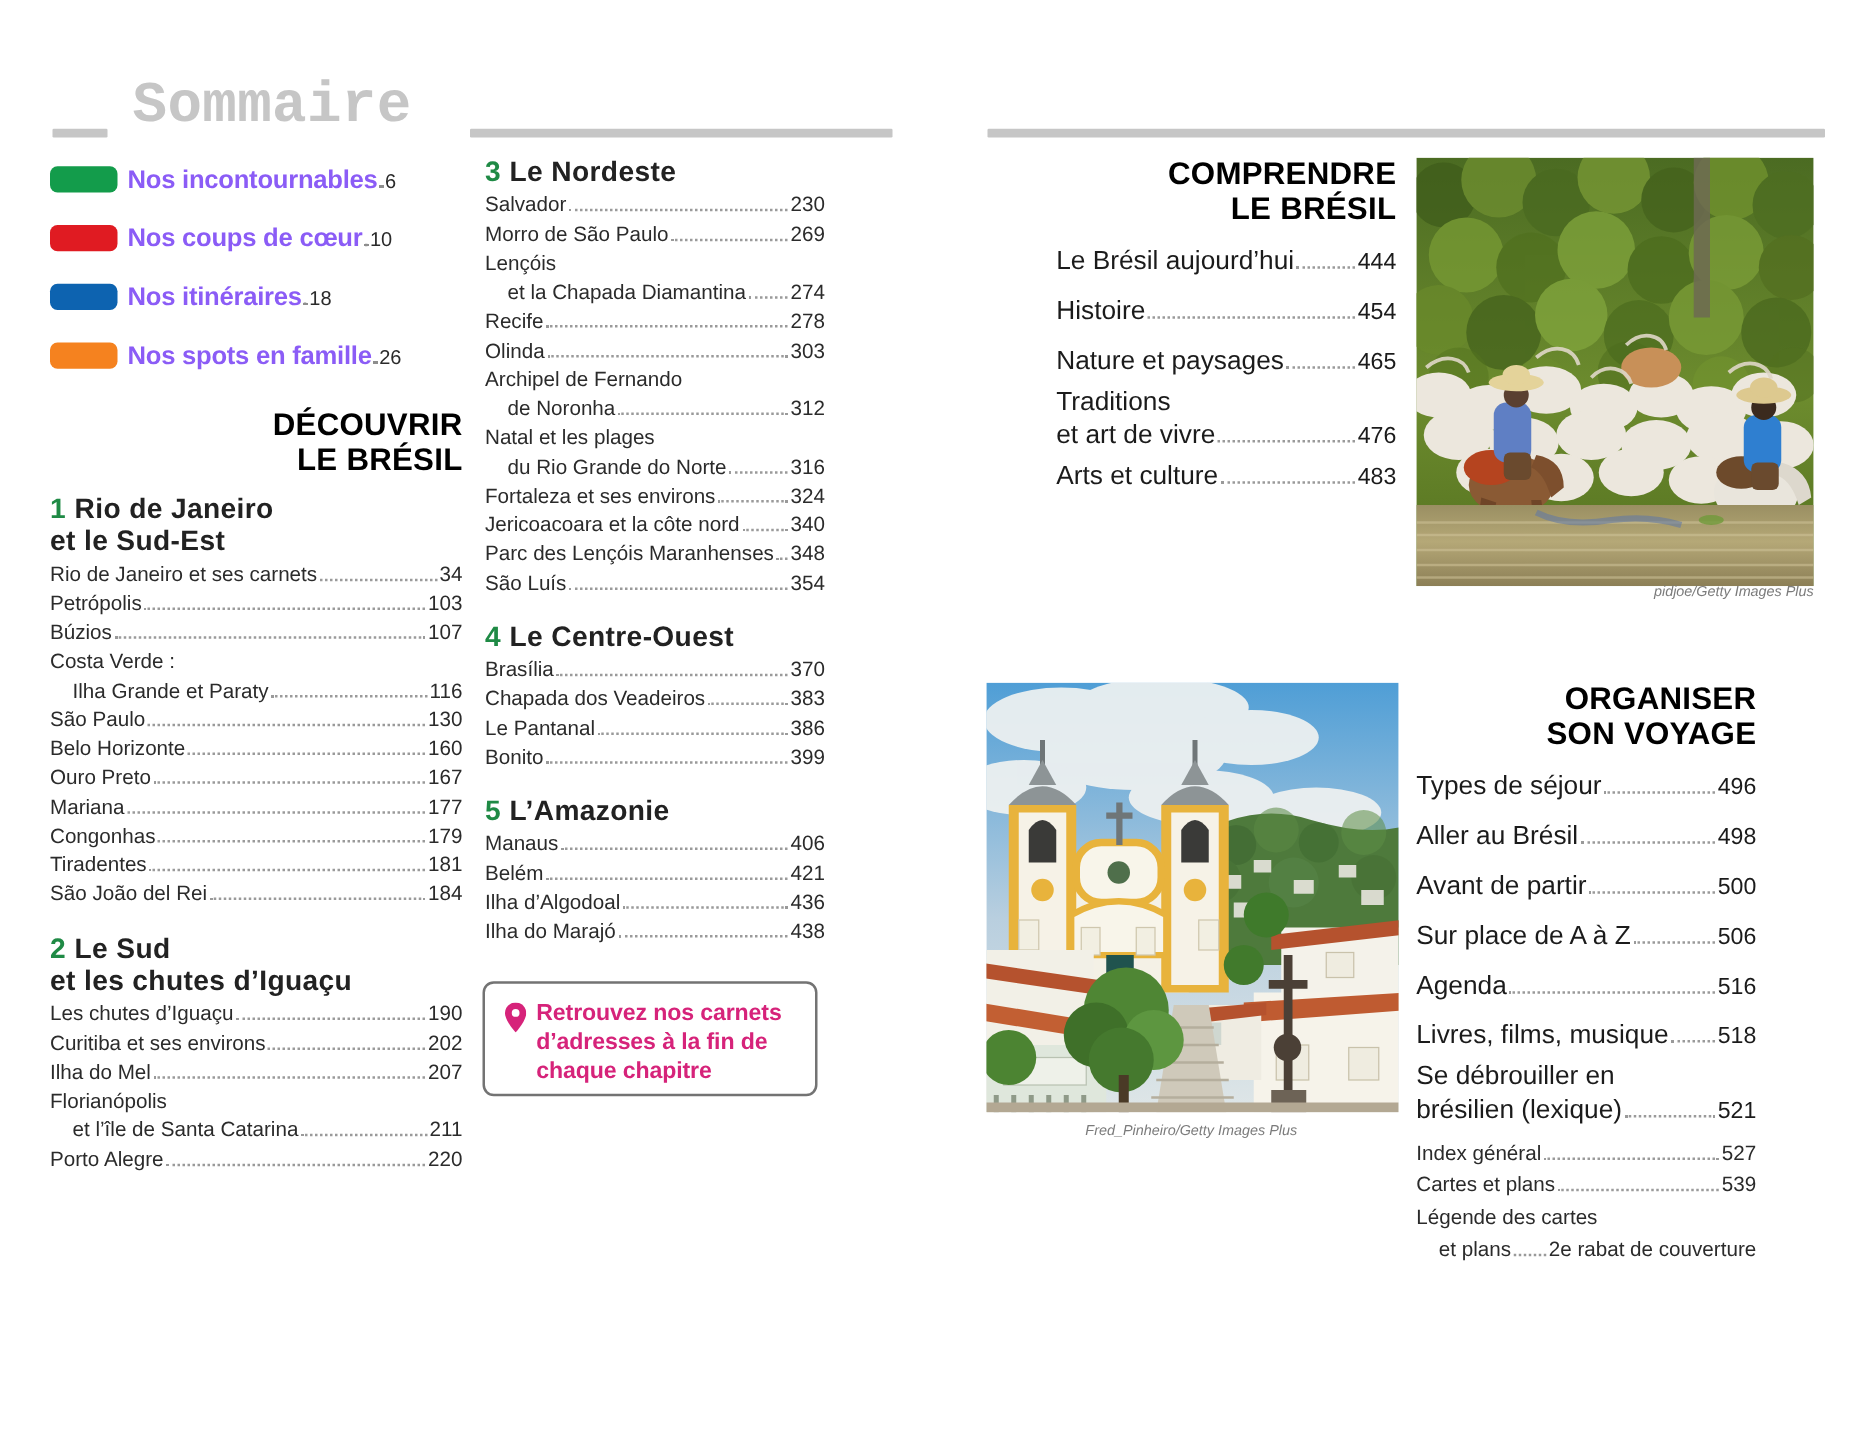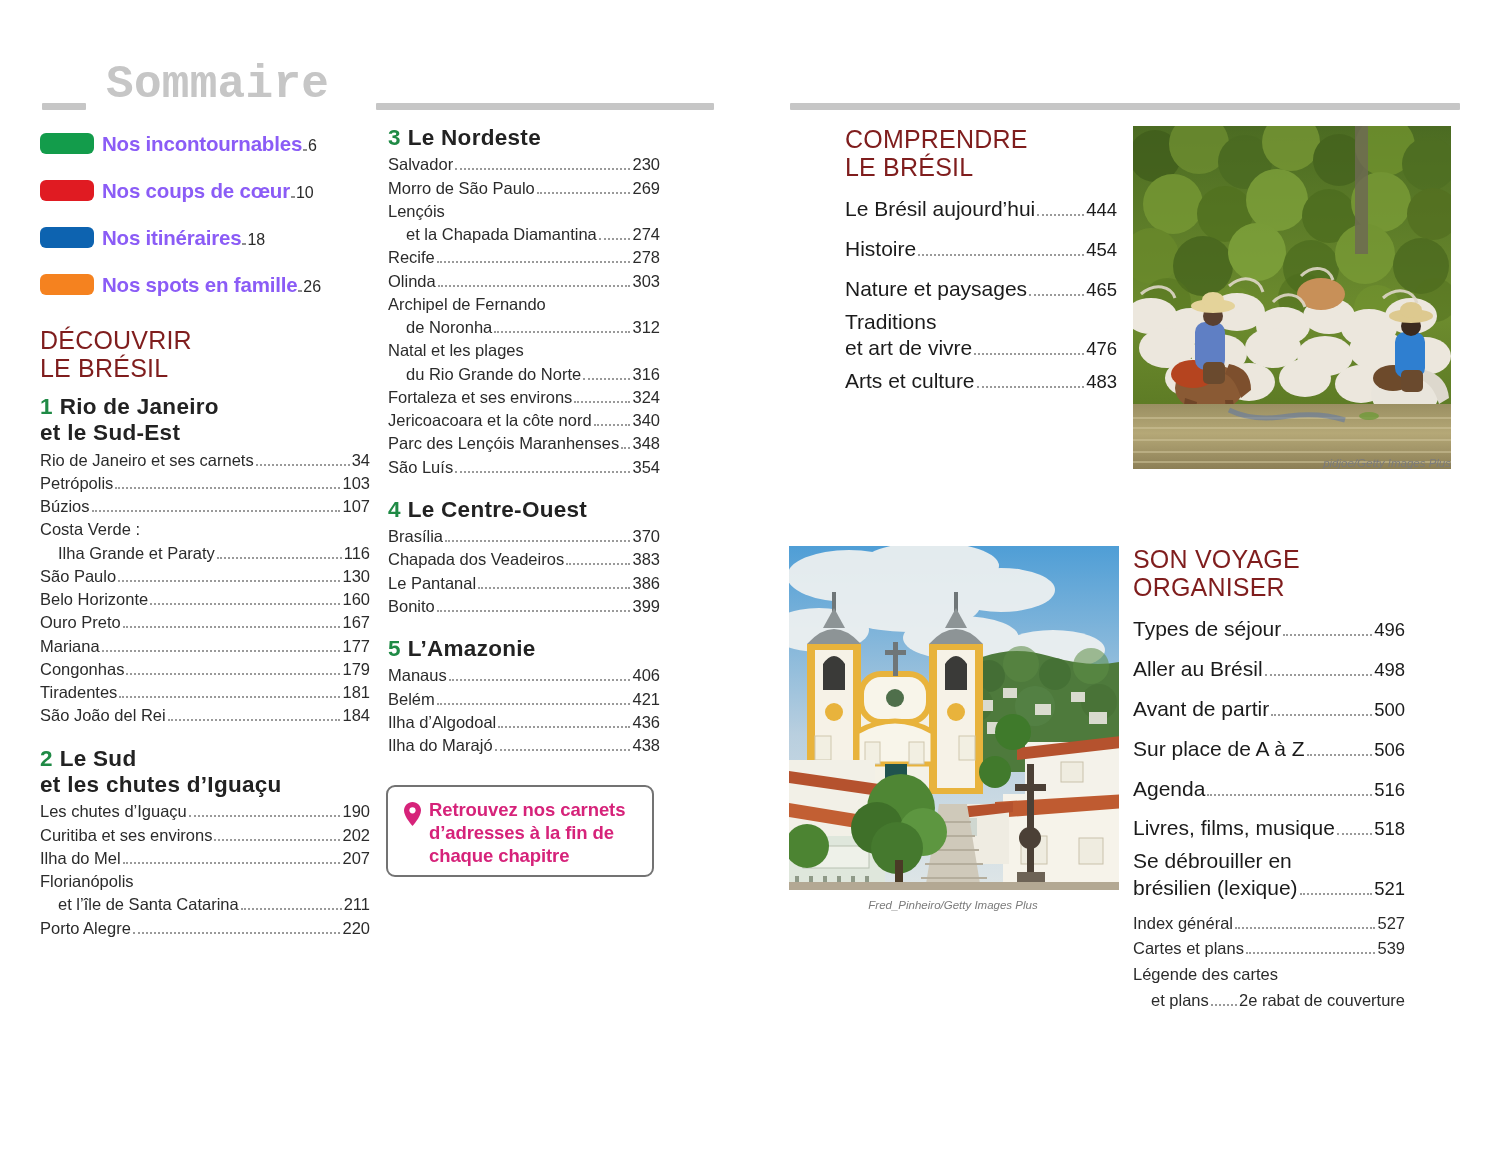--- a/index.html
+++ b/index.html
@@ -30,21 +30,21 @@
   
   .legend{margin:0;padding:0;}
   .legend-row{display:flex;align-items:center;height:47px;}
   .swatch{width:54px;height:21px;border-radius:6px;flex:0 0 auto;}
   .legend-txt{margin-left:8px;display:flex;align-items:baseline;white-space:nowrap;}
   .legend-label{font-size:20.5px;font-weight:bold;letter-spacing:-.2px;color:#8b5cf6;}
   .leader{flex:1 1 auto;border-bottom:2.2px dotted #8e8e8e;margin:0 1px 4px 1px;min-width:4px;height:0;}
   .legend-page{font-size:16px;color:#2b2b2b;}
 
   
-  .sec-green{color:#7f1d1d;font-weight:normal;font-size:25px;line-height:1.12;letter-spacing:.2px;}
+  .sec-green{color:#000000;font-weight:bold;font-size:25px;line-height:1.12;letter-spacing:.2px;text-align:right;}
 
   
   .chap{font-size:22.5px;line-height:1.17;color:#222;font-weight:normal;letter-spacing:.1px;}
   .chap .num{color:#1f8a45;font-weight:bold;margin-right:7px;}
   .chap .ttl{font-weight:bold;letter-spacing:.3px;}
 
   
   .toc{margin:0;padding:0;}
   .toc-row{display:flex;align-items:baseline;white-space:nowrap;font-size:16.5px;color:#2b2b2b;line-height:1.41;}
   .toc-row .name{font-size:16.5px;}
@@ -69,21 +69,21 @@
     padding:12px 14px 0 16px;}
   .callout-inner{display:flex;align-items:flex-start;}
   .pin{flex:0 0 auto;width:17px;height:24px;margin-right:8px;margin-top:3px;}
   .callout-text{color:#d6237a;font-weight:bold;font-size:18.5px;line-height:1.24;letter-spacing:-.1px;}
 
   
   .photo{position:absolute;overflow:hidden;}
   #photo-pantanal{left:1133px;top:126px;width:318px;height:343px;}
   #photo-ouropreto{left:789px;top:546px;width:330px;height:344px;}
   .caption{position:absolute;font-style:italic;font-size:11.5px;color:#7b7b7b;text-align:right;}
-  #cap-pantanal{left:1131px;top:457px;width:320px;}
+  #cap-pantanal{left:1131px;top:468px;width:320px;}
   #cap-ouropreto{left:788px;top:899px;width:330px;text-align:center;}
   svg.scene{display:block;width:100%;height:100%;}
 </style>
 </head>
 <body>
 
 <div class="page">
 
   <div class="hdr">
     <div class="hdr-rule-short"></div>
@@ -396,22 +396,22 @@
         <div class="toc-row">
           <span class="name">Arts et culture</span>
           <span class="dots"></span>
           <span class="num">483</span>
         </div>
       </div>
   </div>
 
   <div class="col" id="col4">
     <div class="sec-green">
+      <div>ORGANISER</div>
       <div>SON VOYAGE</div>
-      <div>ORGANISER</div>
     </div>
     <div style="height:8px"></div>
     <div class="toc toc-big" id="organiser-list">
         <div class="toc-row">
           <span class="name">Types de séjour</span>
           <span class="dots"></span>
           <span class="num">496</span>
         </div>
         <div class="toc-row">
           <span class="name">Aller au Brésil</span>

